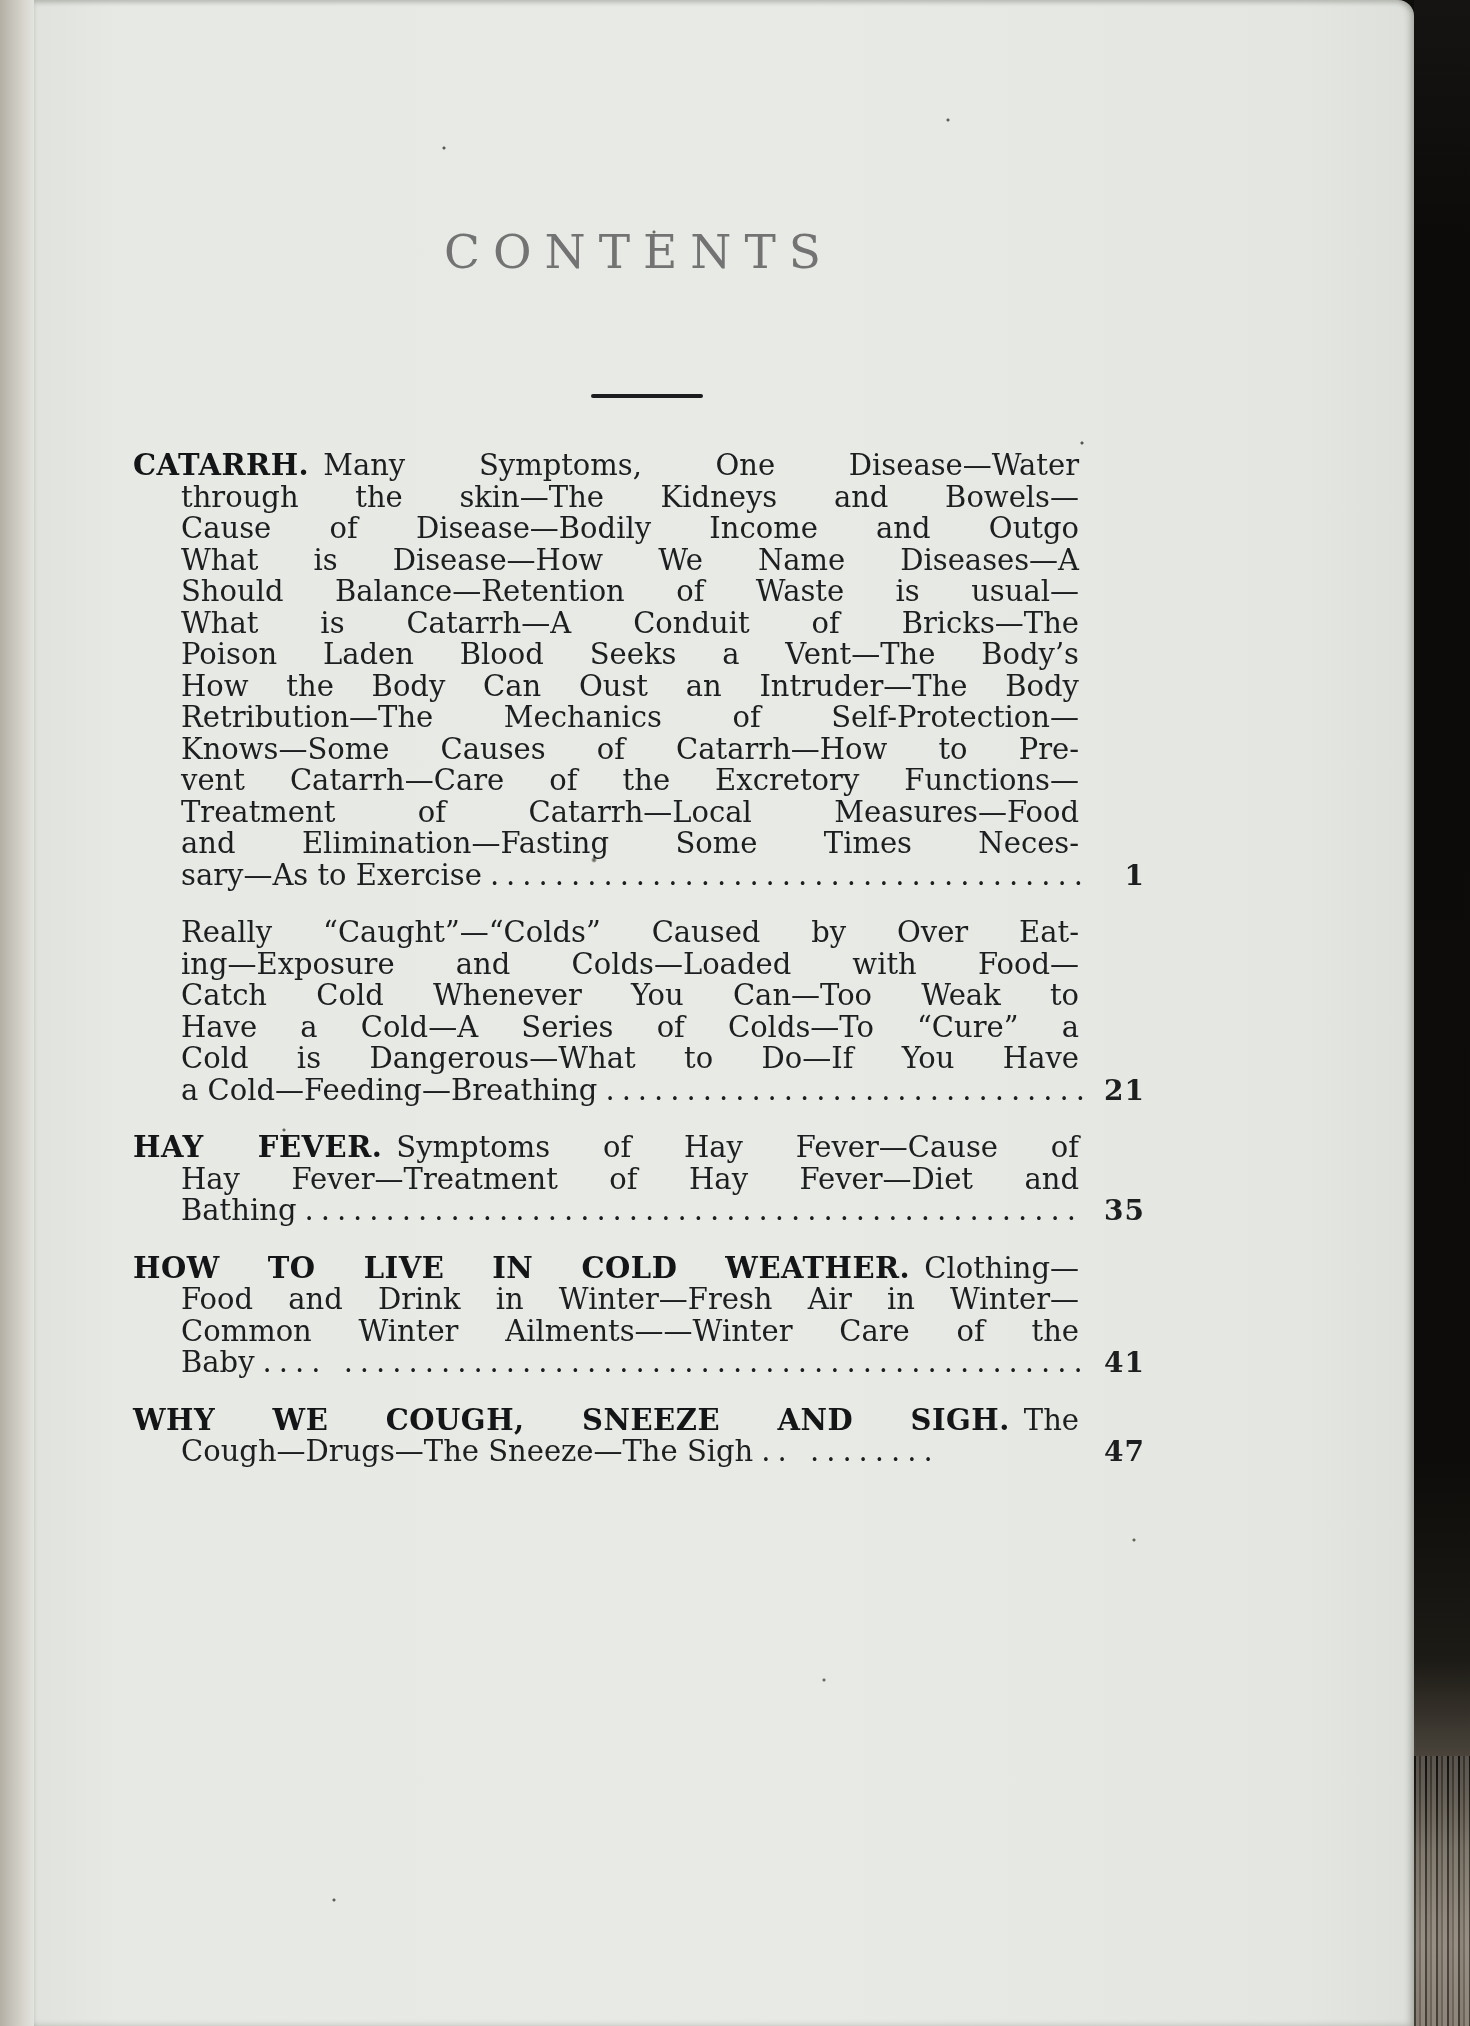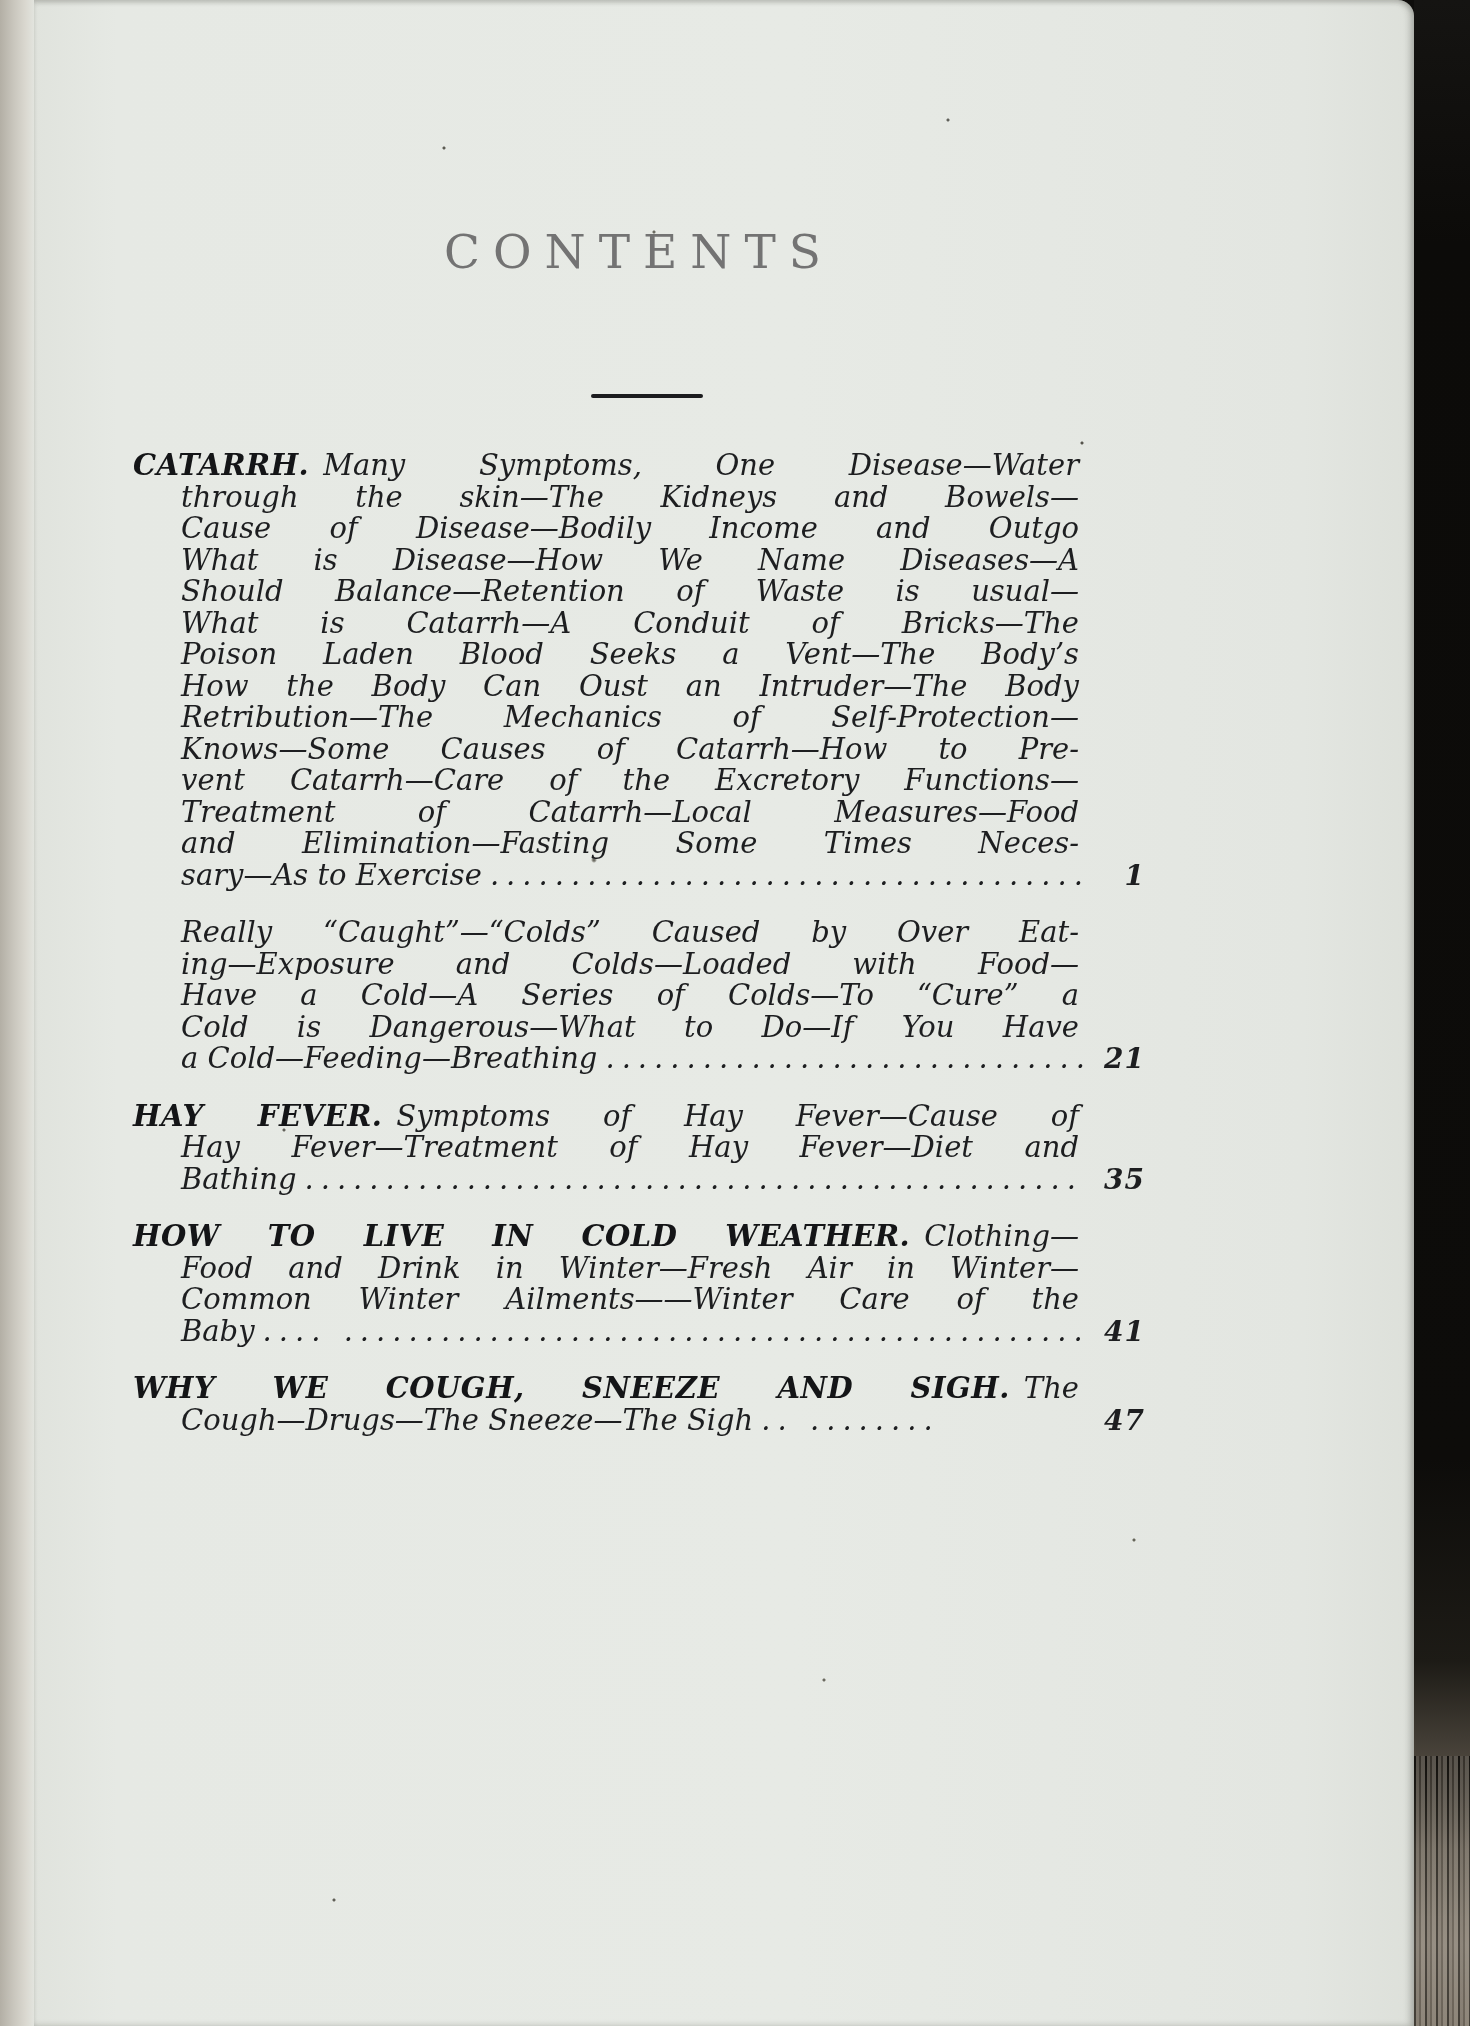--- a/index.html
+++ b/index.html
@@ -67,21 +67,21 @@
     position: absolute; top: 394px; left: 458px;
     width: 112px; height: 4px;
     background: #1b1c1e;
     border-radius: 2px;
   }
   .entries {
     position: absolute; top: 450px; left: 0; width: 100%;
     display: flex; flex-direction: column; gap: 26px;
     font-size: 29px; line-height: 31.5px;
   }
-  .entry { width: 100%; font-style: italic; }
+  .entry { width: 100%; }
   .toc-line {
     text-align: justify;
     text-align-last: justify;
     padding-right: 66px;
   }
   .toc-line.cont, .entry-last { padding-left: 48px; }
   .entry-heading { font-weight: bold; letter-spacing: 0.5px; margin-right: 14px; color: #141517; }
   .entry-last { display: flex; align-items: baseline; }
   .entry-last .line-text { white-space: nowrap; text-align: center; }
   .leader {
@@ -132,20 +132,21 @@
         <div class="toc-line cont">and Elimination—Fasting Some Times Neces-</div>
         <div class="entry-last">
           <span class="line-text">sary—As to Exercise</span>
           <span class="leader">...........................................................</span>
           <span class="pagenum">1</span>
         </div>
       </div>
       <div class="entry">
         <div class="toc-line cont">Really “Caught”—“Colds” Caused by Over Eat-</div>
         <div class="toc-line cont">ing—Exposure and Colds—Loaded with Food—</div>
+        <div class="toc-line cont">Catch Cold Whenever You Can—Too Weak to</div>
         <div class="toc-line cont">Have a Cold—A Series of Colds—To “Cure” a</div>
         <div class="toc-line cont">Cold is Dangerous—What to Do—If You Have</div>
         <div class="entry-last">
           <span class="line-text">a Cold—Feeding—Breathing</span>
           <span class="leader">...........................................................</span>
           <span class="pagenum">21</span>
         </div>
       </div>
       <div class="entry">
         <div class="toc-line first"><b class="entry-heading">HAY FEVER.</b><span>Symptoms of Hay Fever—Cause of</span></div>

